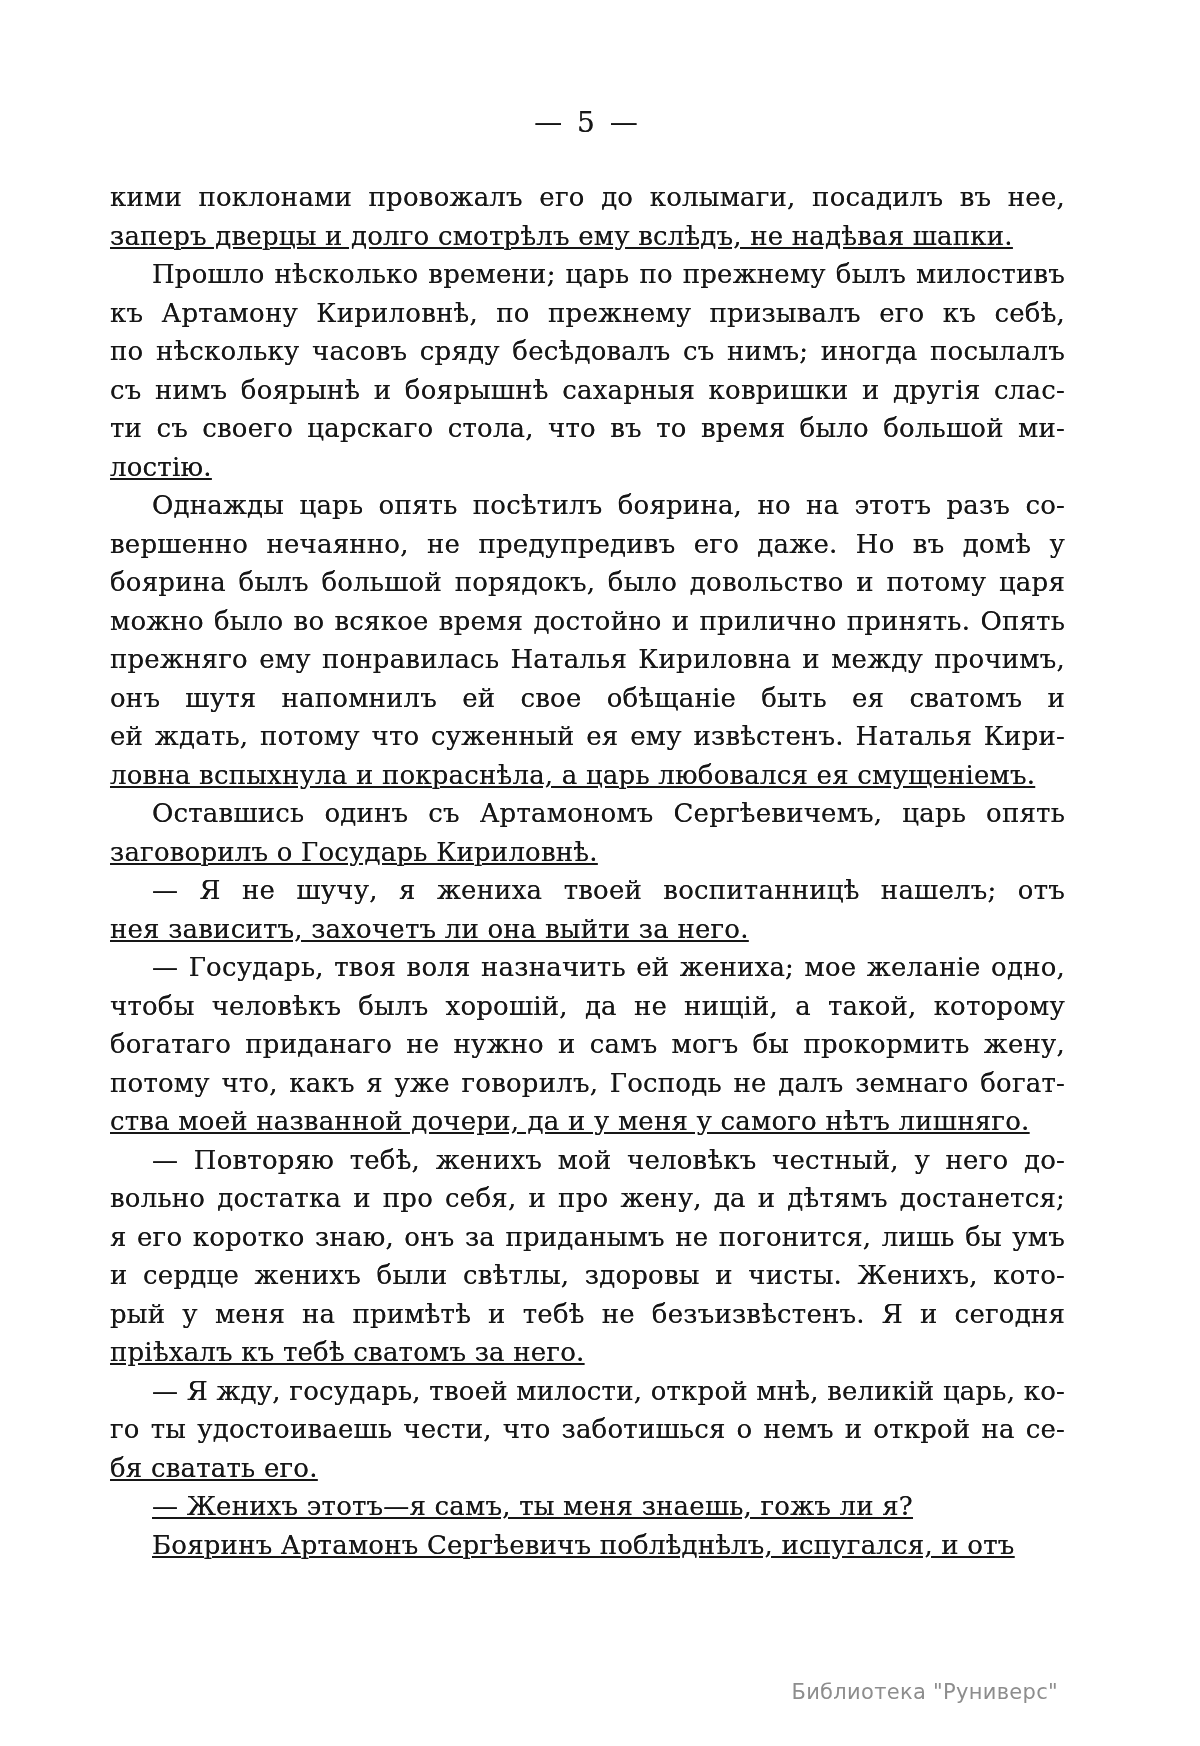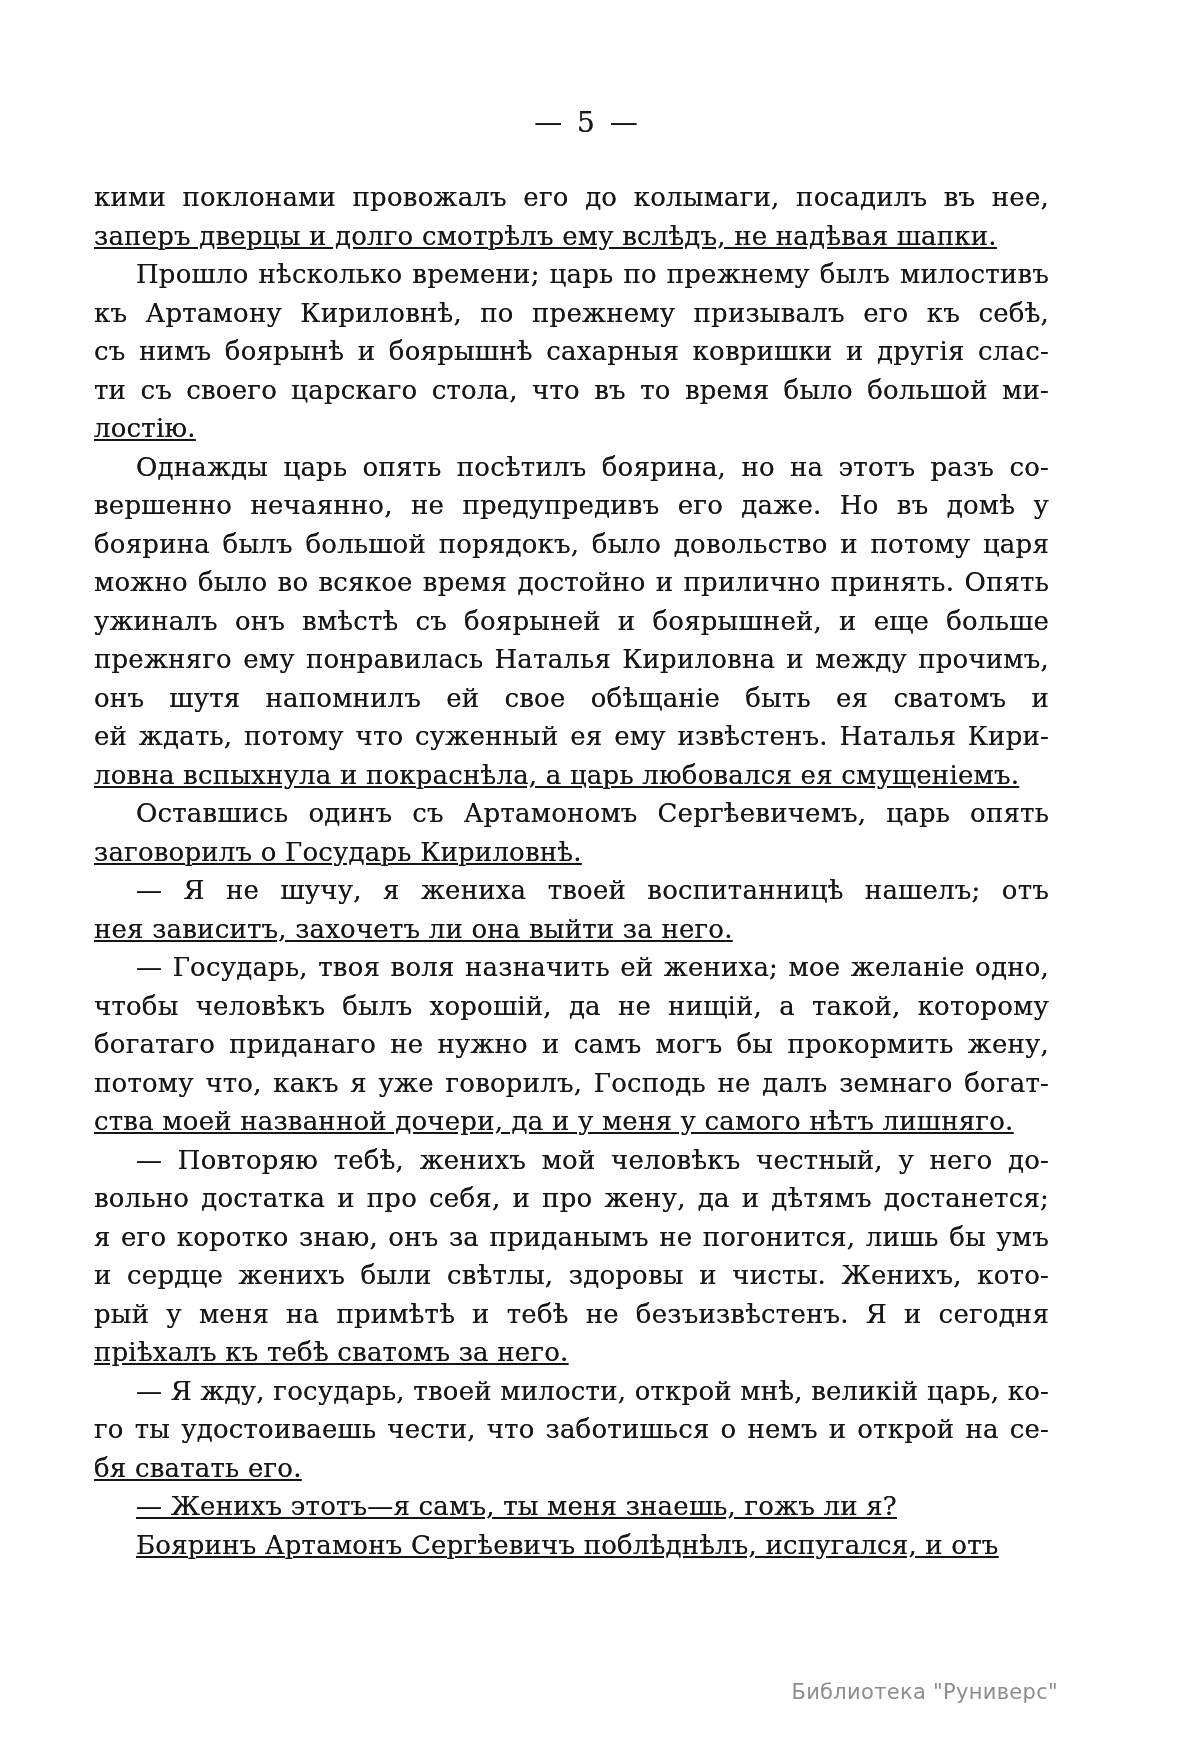--- a/index.html
+++ b/index.html
@@ -19,21 +19,21 @@
     width: 955px;
     text-align: center;
     font-size: 28px;
     letter-spacing: 3px;
     font-weight: 500;
     text-shadow: 0 0 0.5px rgba(0,0,0,0.65);
   }
   .text-block {
     position: absolute;
     top: 178px;
-    left: 94px;
+    left: 110px;
     width: 955px;
   }
   .paragraph { margin: 0; padding: 0; }
   .text-line {
     font-size: 26px;
     line-height: 38.5px;
     height: 38.5px;
     font-weight: 500;
     text-align: justify;
     text-align-last: justify;
@@ -62,30 +62,30 @@
   <div class="page-number">— 5 —</div>
 
   <div class="text-block" id="text-block">
       <div class="paragraph">
         <div class="text-line">кими поклонами провожалъ его до колымаги, посадилъ въ нее,</div>
         <div class="text-line last">заперъ дверцы и долго смотрѣлъ ему вслѣдъ, не надѣвая шапки.</div>
       </div>
       <div class="paragraph">
         <div class="text-line indent">Прошло нѣсколько времени; царь по прежнему былъ милостивъ</div>
         <div class="text-line">къ Артамону Кириловнѣ, по прежнему призывалъ его къ себѣ,</div>
+        <div class="text-line">по нѣскольку часовъ сряду бесѣдовалъ съ нимъ; иногда посылалъ</div>
         <div class="text-line">съ нимъ боярынѣ и боярышнѣ сахарныя ковришки и другія слас-</div>
         <div class="text-line">ти съ своего царскаго стола, что въ то время было большой ми-</div>
         <div class="text-line last">лостію.</div>
       </div>
       <div class="paragraph">
         <div class="text-line indent">Однажды царь опять посѣтилъ боярина, но на этотъ разъ со-</div>
         <div class="text-line">вершенно нечаянно, не предупредивъ его даже. Но въ домѣ у</div>
         <div class="text-line">боярина былъ большой порядокъ, было довольство и потому царя</div>
         <div class="text-line">можно было во всякое время достойно и прилично принять. Опять</div>
-        <div class="text-line">ужиналъ онъ вмѣстѣ съ боярыней и боярышней, и еще больше</div>
         <div class="text-line">прежняго ему понравилась Наталья Кириловна и между прочимъ,</div>
         <div class="text-line">онъ шутя напомнилъ ей свое обѣщаніе быть ея сватомъ и совѣтовалъ</div>
         <div class="text-line">ей ждать, потому что суженный ея ему извѣстенъ. Наталья Кири-</div>
         <div class="text-line last">ловна вспыхнула и покраснѣла, а царь любовался ея смущеніемъ.</div>
       </div>
       <div class="paragraph">
         <div class="text-line indent">Оставшись одинъ съ Артамономъ Сергѣевичемъ, царь опять</div>
         <div class="text-line last">заговорилъ о Государь Кириловнѣ.</div>
       </div>
       <div class="paragraph">

